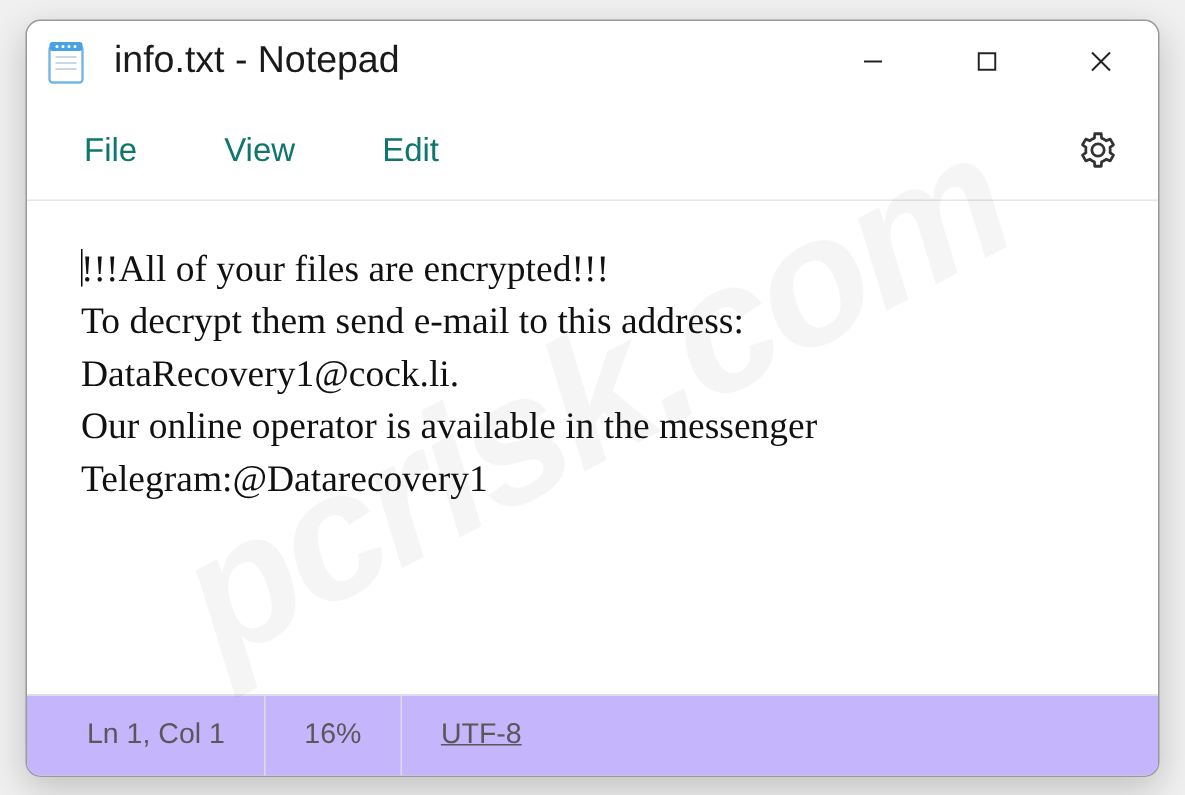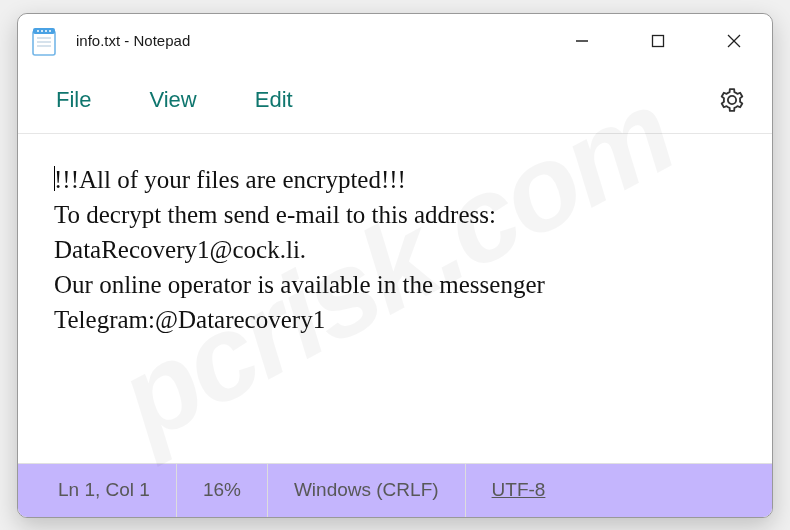--- a/index.html
+++ b/index.html
@@ -39,21 +39,21 @@
     }
     .titlebar-icon {
       width: 28px;
       height: 32px;
       margin-right: 18px;
       display:flex;
       align-items:center;
       justify-content:center;
     }
     .title-text {
-      font-size: 15px;
+      font-size: 25px;
       color: #1a1a1a;
       flex: 1;
     }
     .window-controls {
       display: flex;
       height: 100%;
     }
     .win-btn {
       width: 76px;
       height: 100%;
@@ -202,16 +202,15 @@
     </div>
   </div>
 
   <div class="content"><span class="caret"></span><span>!!!All of your files are encrypted!!!
 To decrypt them send e-mail to this address: DataRecovery1@cock.li.
 Our online operator is available in the messenger Telegram:@Datarecovery1</span></div>
 
   <div class="statusbar">
     <div class="status-cell">Ln 1, Col 1</div>
     <div class="status-cell">16%</div>
-    <div class="status-cell">Windows (CRLF)</div>
     <div class="status-cell">UTF-8</div>
   </div>
 </div>
 
 </body></html>

